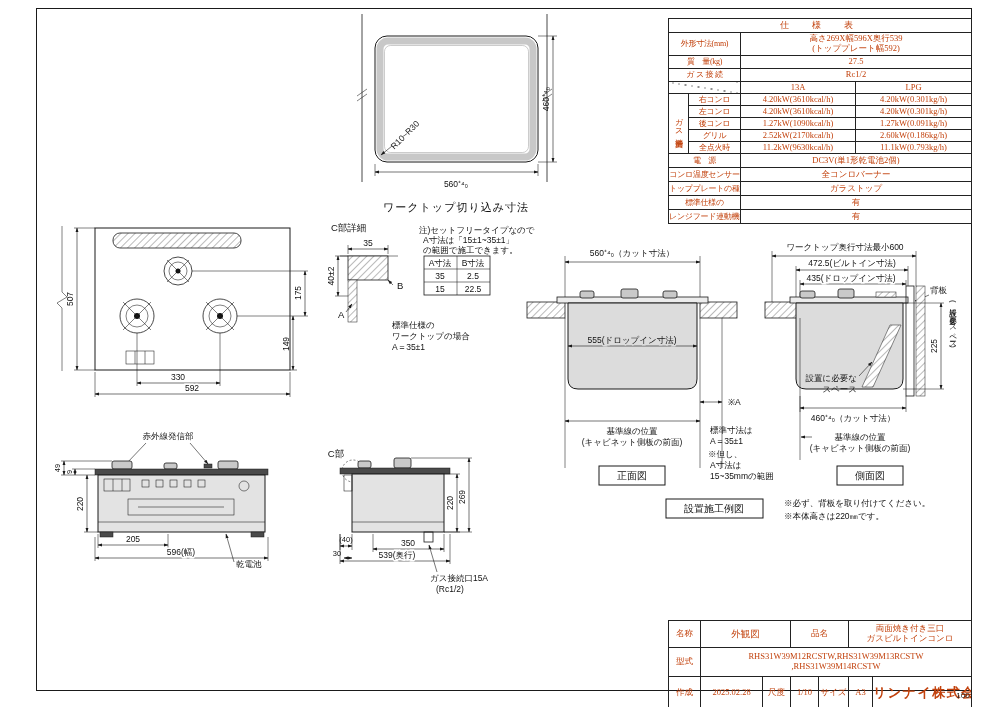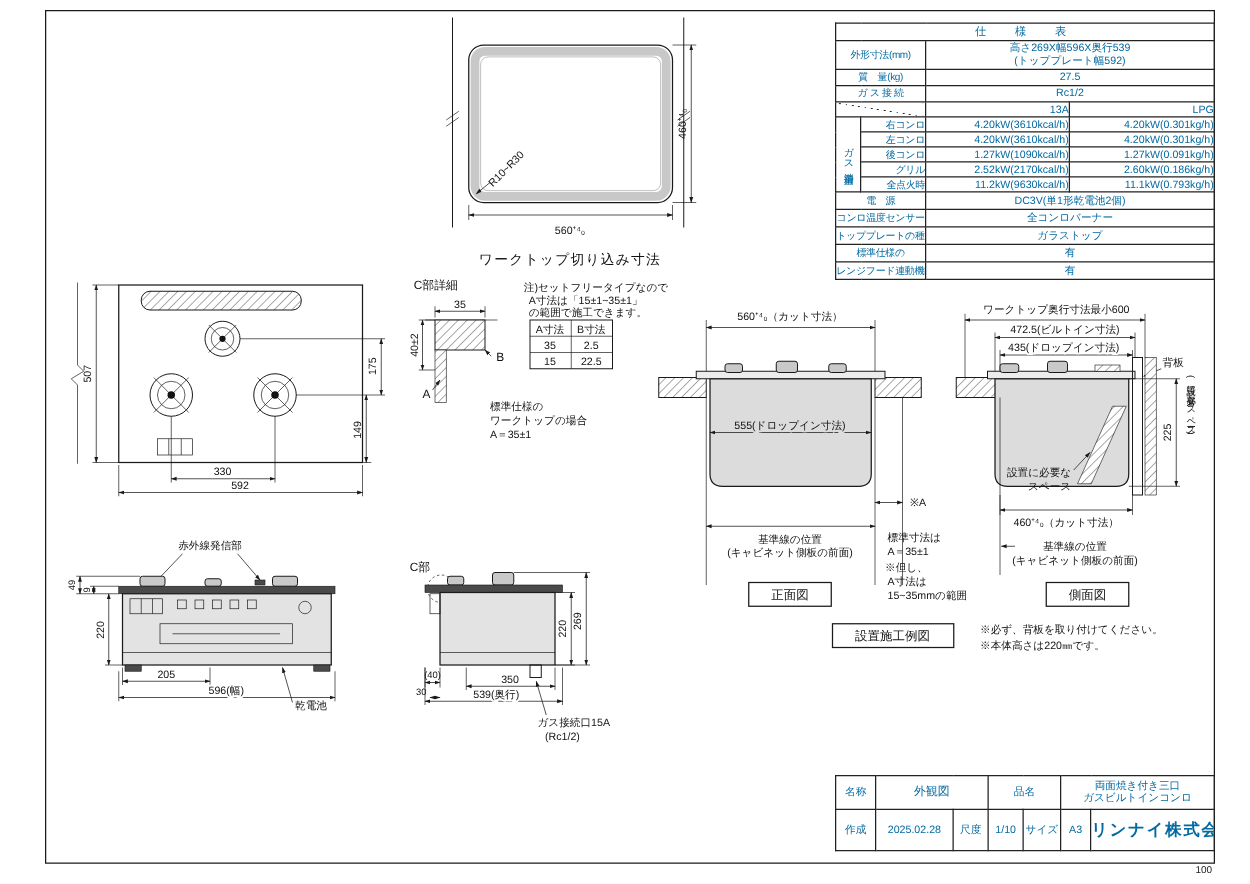--- a/index.html
+++ b/index.html
@@ -20,27 +20,27 @@
   .halo{paint-order:stroke;stroke:#ffffff;stroke-width:3px;}
   .halog{paint-order:stroke;stroke:#dcdcdc;stroke-width:3px;}
   .grey{fill:#dcdcdc;stroke:#1a1a1a;stroke-width:1;}
   .body2{fill:#e3e3e3;stroke:#1a1a1a;stroke-width:1;}
   .dark{fill:#4a4a4a;stroke:#1a1a1a;stroke-width:0.5;}
   .cap{fill:#c9c9c9;stroke:#1a1a1a;stroke-width:0.8;}
   .hat{fill:url(#hatch);stroke:#1a1a1a;stroke-width:0.8;}
   .hatf{fill:url(#hatch);stroke:#1a1a1a;stroke-width:0.5;}
   .plate{fill:#ececec;stroke:#1a1a1a;stroke-width:0.8;}
   .overlay{position:absolute;}
-  .overlay table{border-collapse:collapse;width:100%;table-layout:fixed;color:#0369a1;}
+  .overlay table{border-collapse:collapse;width:100%;table-layout:fixed;color:#c2410c;font-family:Liberation Serif, serif;}
   .overlay td{border:1px solid #222;font-size:8.5px;text-align:center;vertical-align:middle;padding:0;overflow:hidden;white-space:nowrap;line-height:1.15;}
   .spec{left:668px;top:18px;width:303px;}
   .spec .title-cell{height:13px;font-size:9px;letter-spacing:7px;}
   .spec .h22{height:22px;}
   .spec .h12{height:12px;margin-left:32px;}
-  .spec .h11{height:11px;text-align:right;}
+  .spec .h11{height:11px;}
   .spec .h13{height:13px;margin-left:18px;}
   .spec .lab{font-size:8px;letter-spacing:-0.3px;}
   .spec .vcell{writing-mode:vertical-rl;font-size:8px;letter-spacing:1px;}
   .spec .diag{background:linear-gradient(to top right,transparent 49.5%,#222 49.5%,#222 50.5%,transparent 50.5%);}
   .tblock{left:668px;top:620px;width:303px;}
   .tblock td{font-size:8.5px;}
   .tblock .r1{height:27px;}
   .tblock .r2{height:29px;}
   .tblock .r3{height:33px;margin-top:32px;}
   .tblock .big{font-size:9.5px;}
@@ -395,20 +395,27 @@
     <tbody>
           <tr class="r1">
       <td>名称</td>
       <td colspan="2" class="big">外観図</td>
       <td colspan="2">品名</td>
       <td colspan="2">
         <span>両面焼き付き三口</span><br>
         <span>ガスビルトインコンロ</span>
       </td>
     </tr>
+    <tr class="r2">
+      <td>型式</td>
+      <td colspan="6">
+        <span>RHS31W39M12RCSTW,RHS31W39M13RCSTW</span><br>
+        <span>,RHS31W39M14RCSTW</span>
+      </td>
+    </tr>
     <tr class="r3">
       <td>作成</td>
       <td>2025.02.28</td>
       <td>尺度</td>
       <td>1/10</td>
       <td>サイズ</td>
       <td>A3</td>
       <td class="company">リンナイ株式会社</td>
     </tr>
   </tbody>

